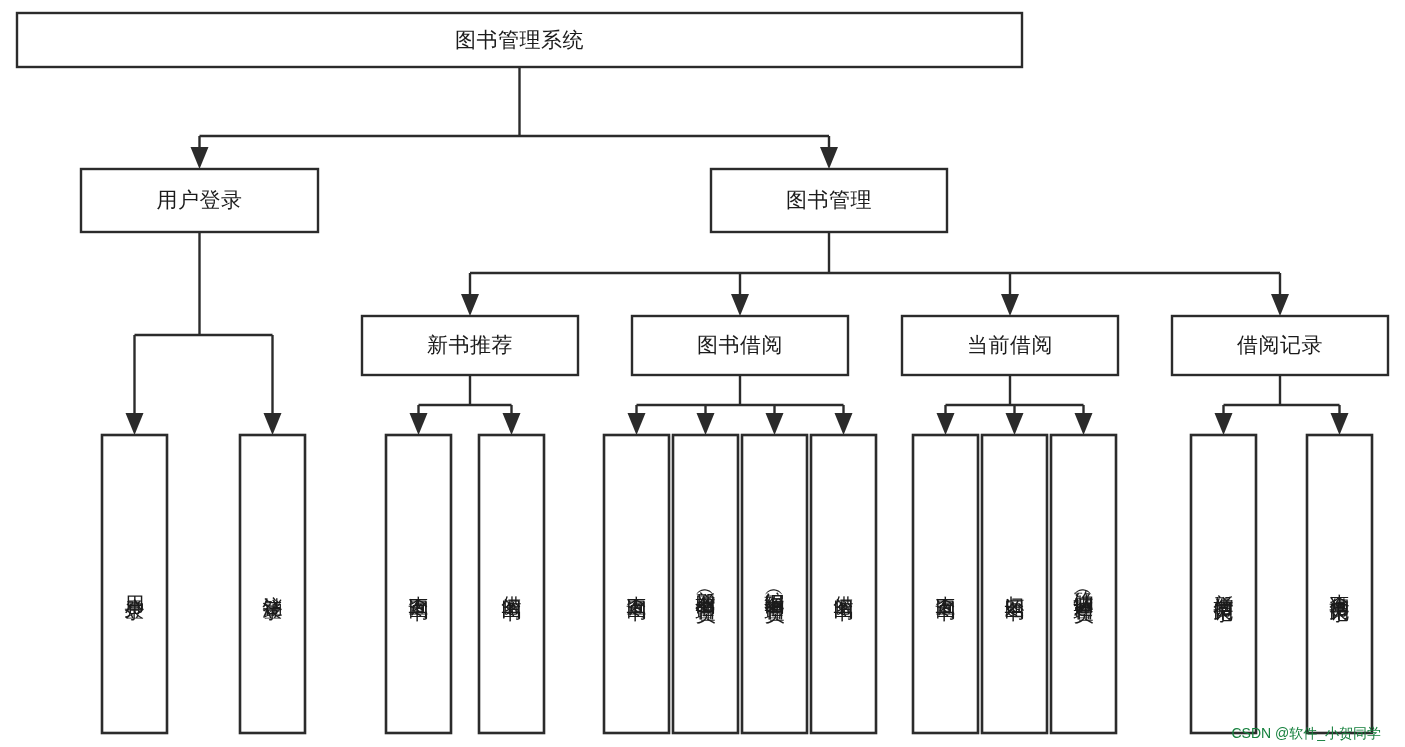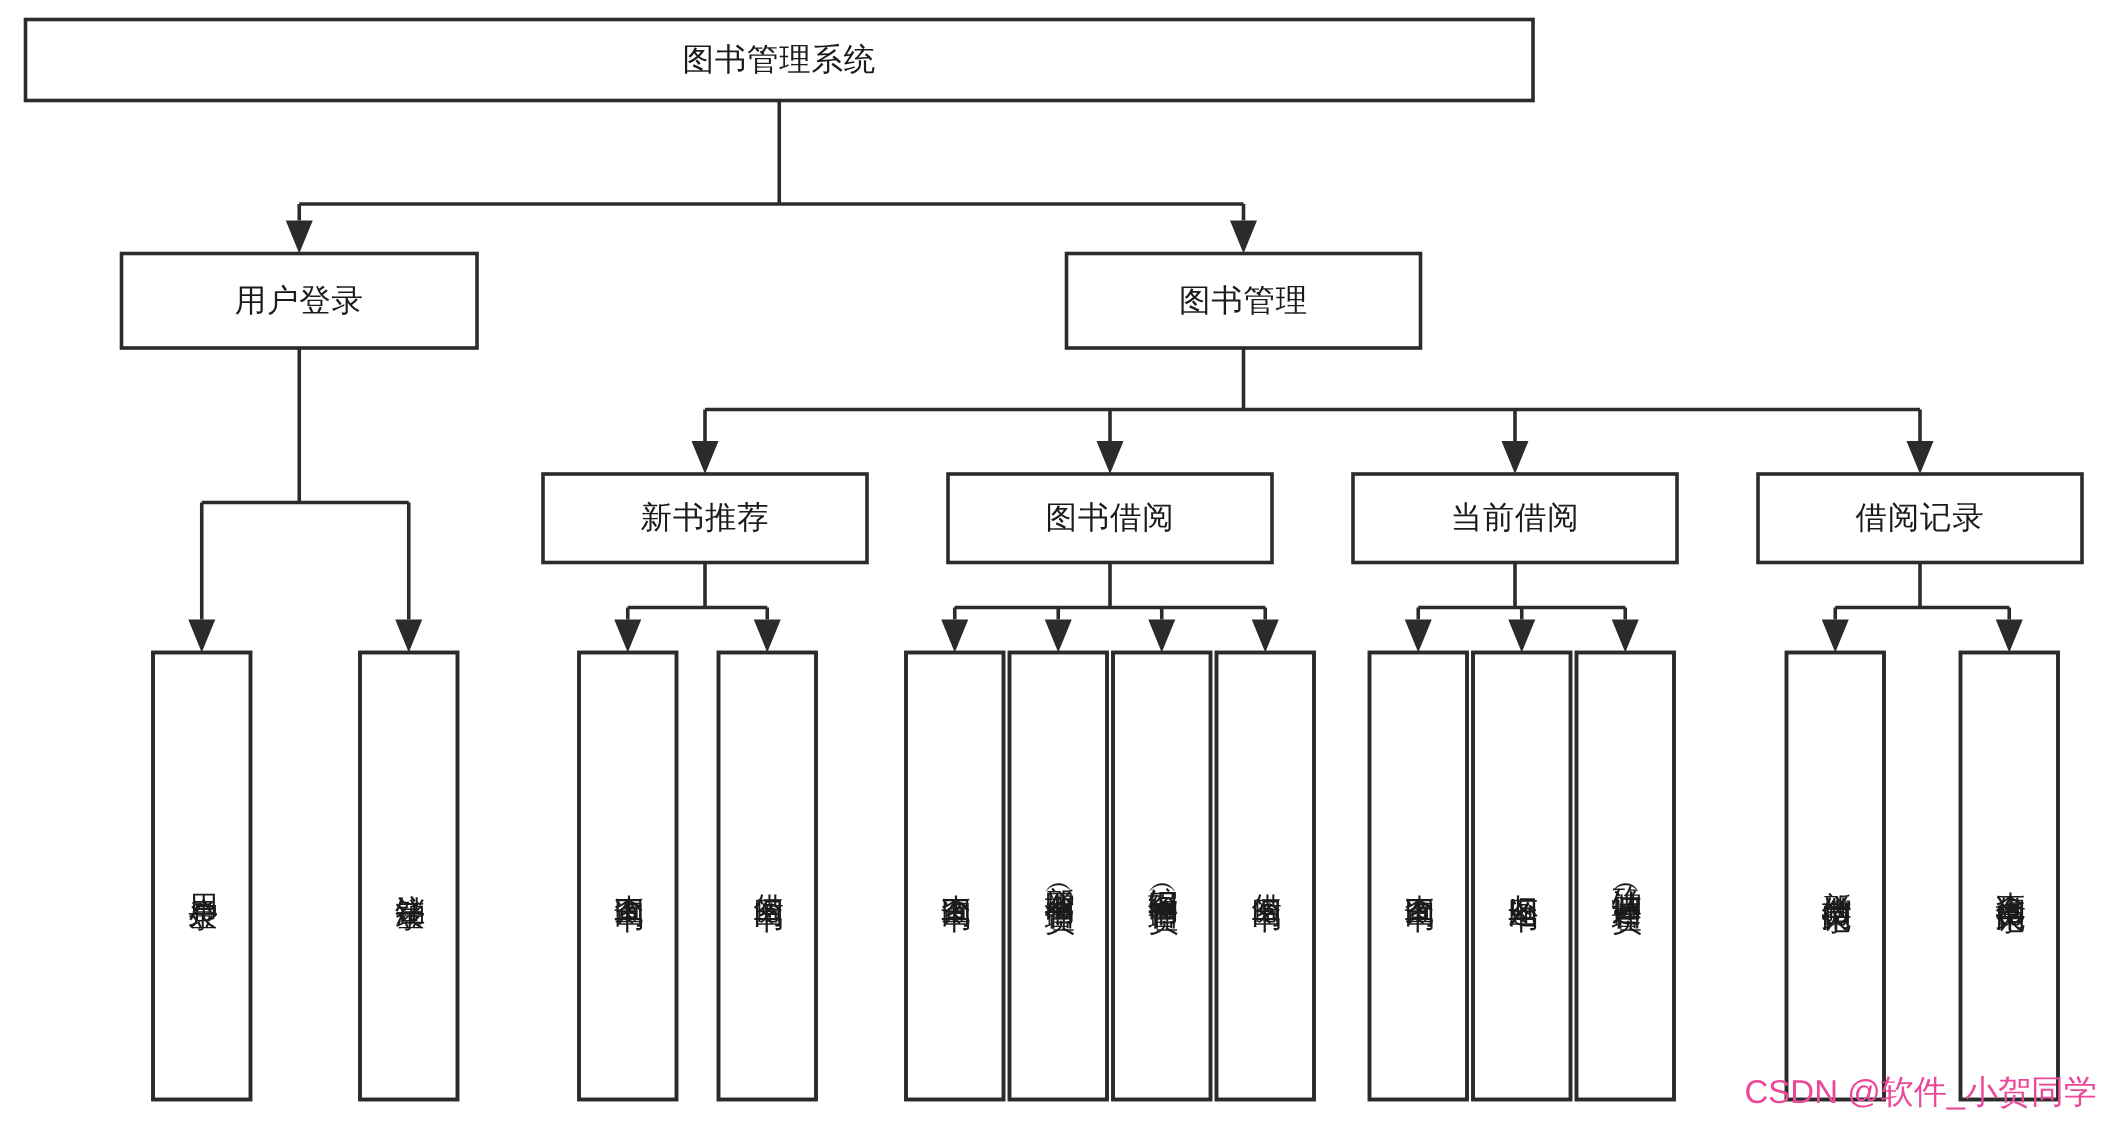--- a/index.html
+++ b/index.html
@@ -65,25 +65,25 @@
     font-family: "Liberation Sans", "DejaVu Sans", sans-serif;
     font-size: 20px;
     line-height: 1.05;
     color: #1b1b1b;
     letter-spacing: 2px;
     white-space: nowrap;
     text-align: center;
   }
   .watermark {
     position: absolute;
-    right: 7px;
+    right: 24px;
     bottom: 4px;
     font-family: "Liberation Sans", "DejaVu Sans", sans-serif;
-    font-size: 22px;
-    color: #ec4899;
+    font-size: 14px;
+    color: #15803d;
     white-space: nowrap;
     pointer-events: none;
     user-select: none;
   }
 </style>
 </head>
 <body>
 
 <div id="diagram-root">
   <svg class="diagram-canvas" viewBox="0 0 1405 747" xmlns="http://www.w3.org/2000/svg">

